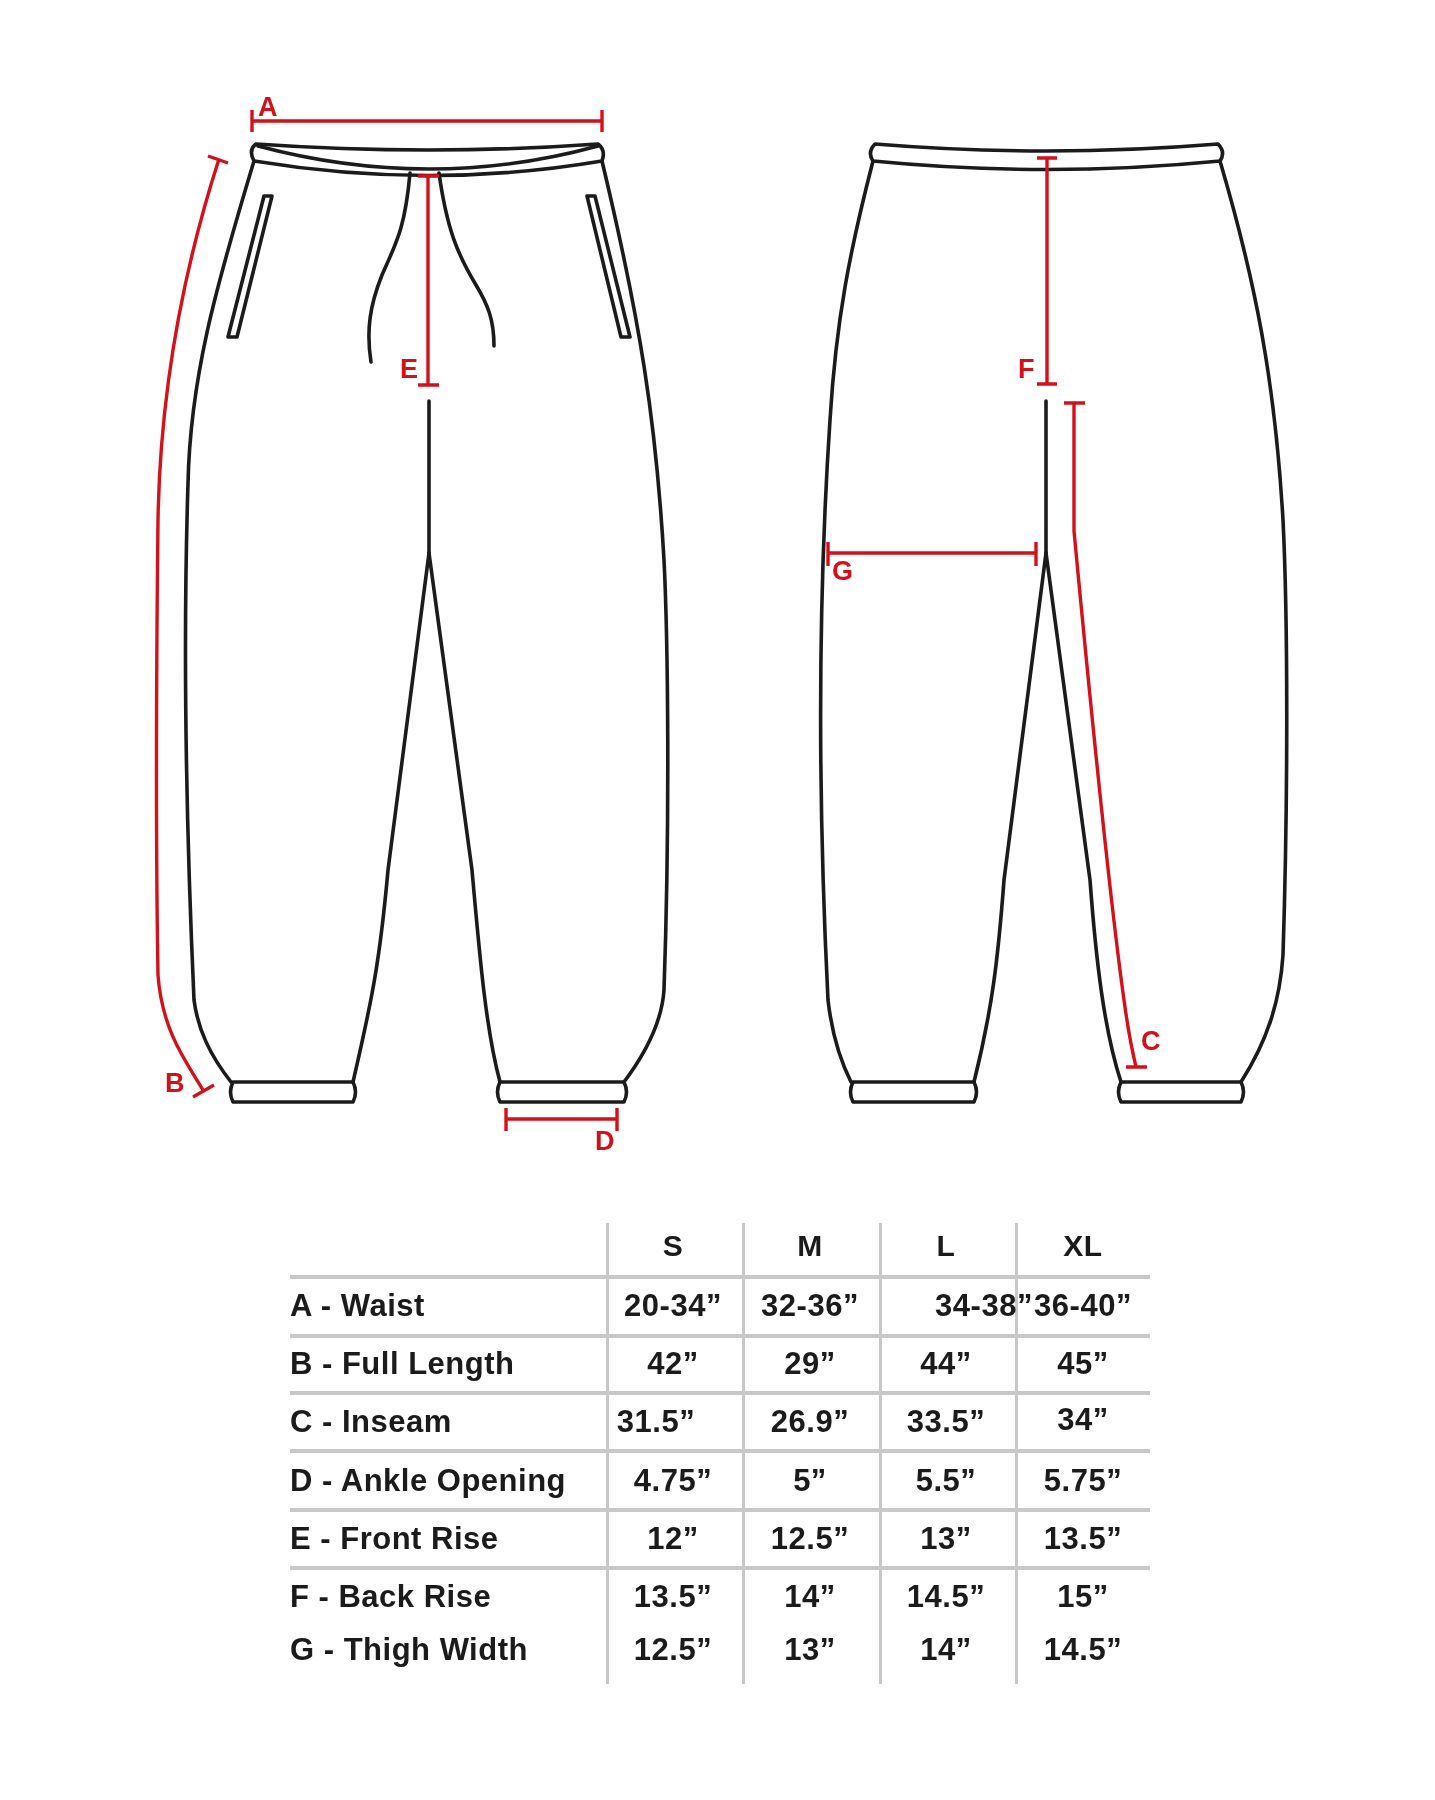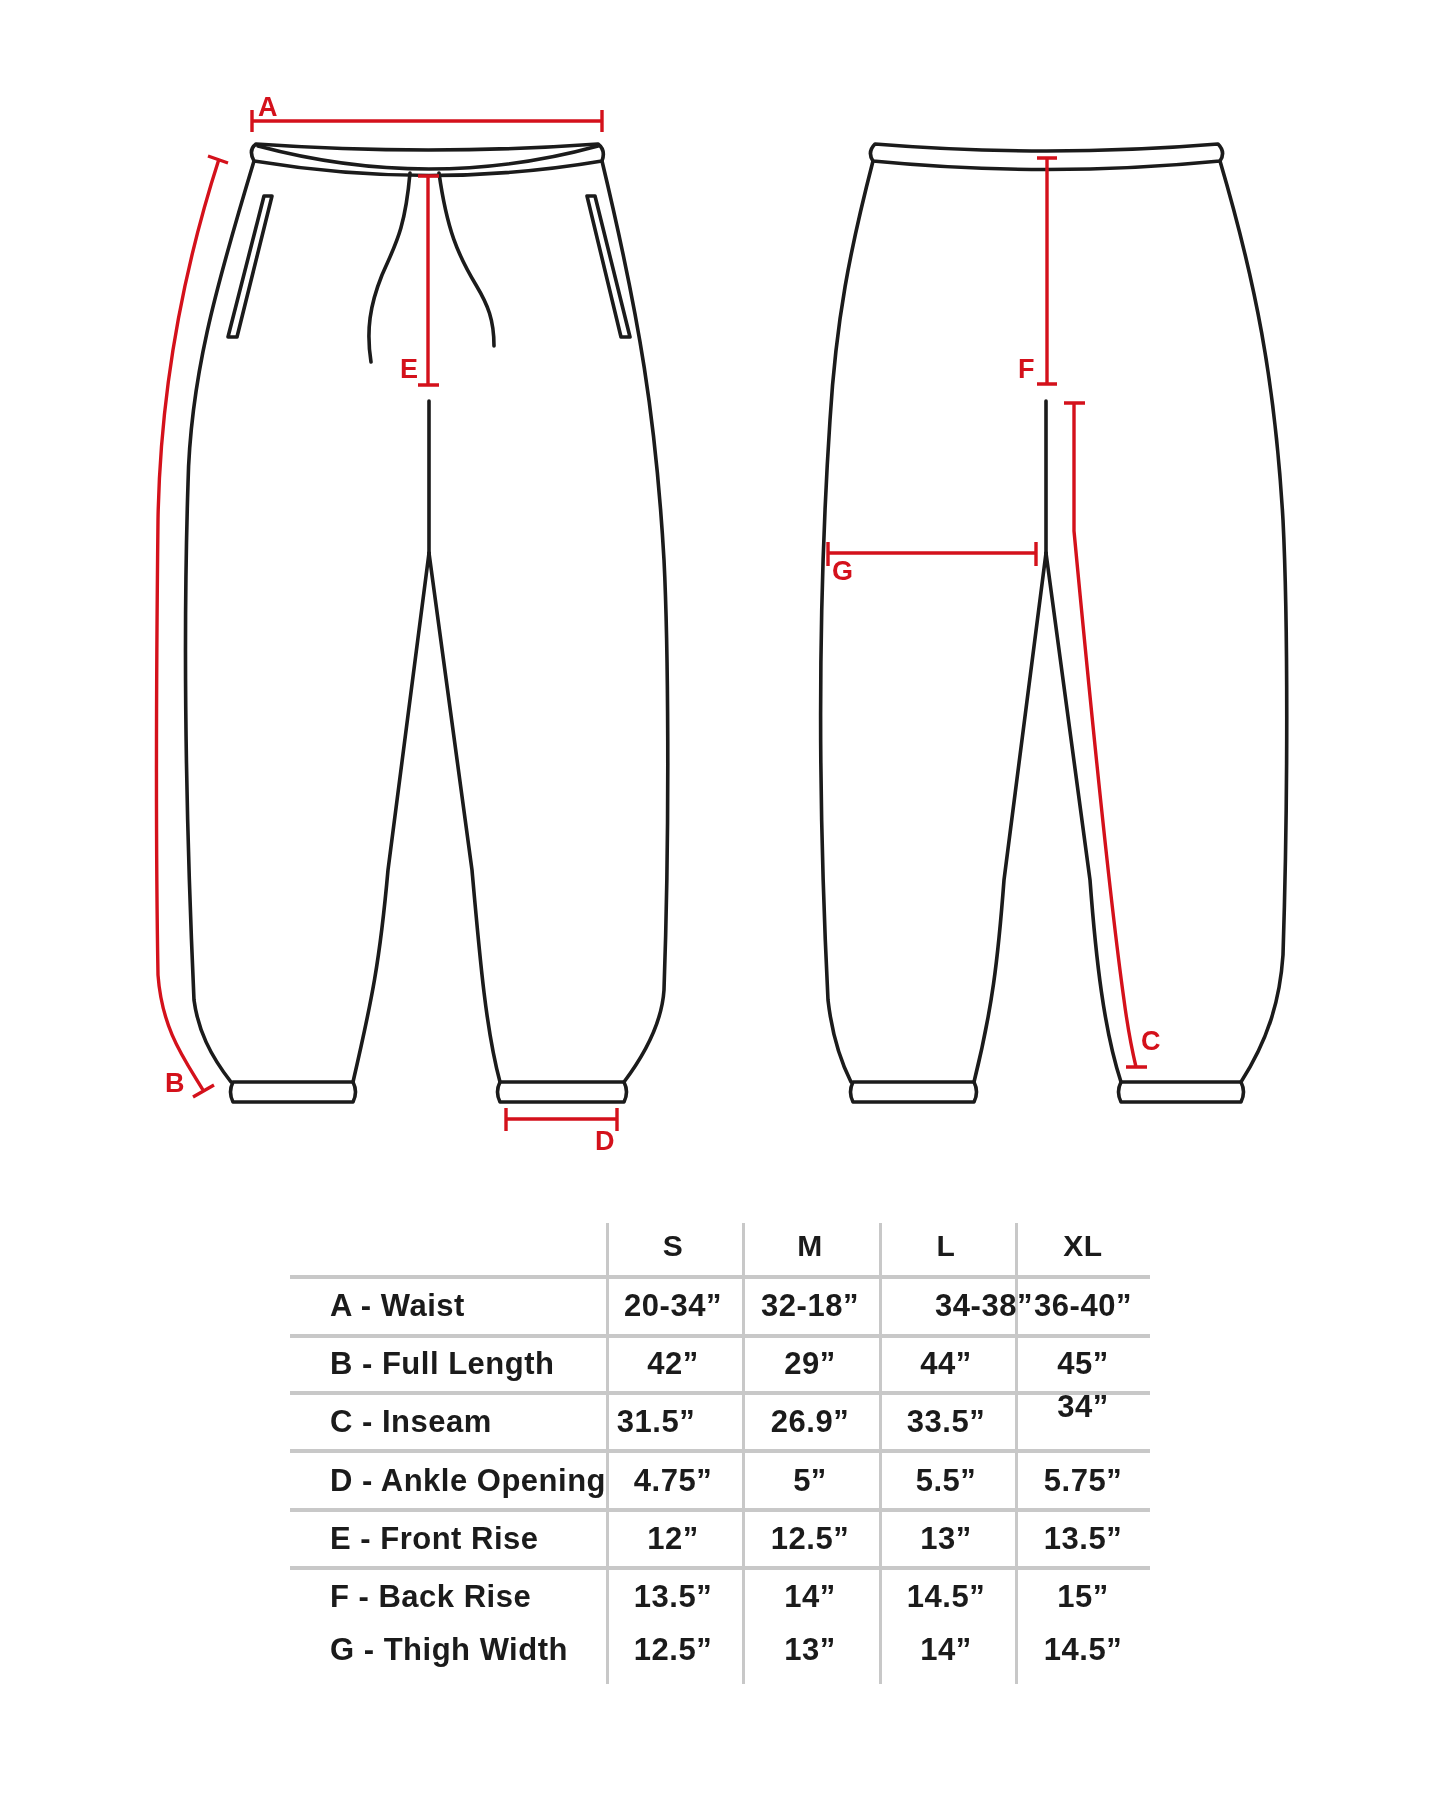--- a/index.html
+++ b/index.html
@@ -5,21 +5,21 @@
     html, body { margin: 0; padding: 0; background: #ffffff; }
     body { width: 1435px; height: 1800px; position: relative; overflow: hidden;
            font-family: "Liberation Sans", "DejaVu Sans", sans-serif; }
     #diagram { position: absolute; left: 0; top: 0; width: 1435px; height: 1160px; }
     .ol { fill: none; stroke: #1b1b1b; stroke-width: 3.6; stroke-linejoin: round; stroke-linecap: round; }
     .ms { fill: none; stroke: #d4111b; stroke-width: 3.4; stroke-linecap: butt; }
     .ml { fill: #d4111b; font-family: "Liberation Sans", sans-serif; font-weight: 700; font-size: 27px; }
     #size-table { position: absolute; left: 290px; top: 1223px; width: 860px; height: 461px; }
     .hline { position: absolute; left: 0; width: 860px; height: 4px; background: #c8c8c8; }
     .vline { position: absolute; top: 0; width: 3px; height: 461px; background: #c8c8c8; }
-    .cell { position: absolute; font-size: 31px; color: #1b1b1b; line-height: 36px; white-space: nowrap; letter-spacing: 0.5px; margin-left: 40px; }
+    .cell { position: absolute; font-size: 31px; color: #1b1b1b; line-height: 36px; white-space: nowrap; letter-spacing: 0.5px; }
     .hdr { font-weight: 700; font-size: 30px; text-align: center; width: 136px; margin-left: -68px; }
     .lbl { left: 0; font-weight: 700; }
     .val { font-weight: 700; text-align: center; width: 136px; margin-left: -68px; }
   </style>
 </head>
 <body>
 
 <svg id="diagram" viewBox="0 0 1435 1160" xmlns="http://www.w3.org/2000/svg">
 
   <g>
@@ -107,39 +107,39 @@
   <div>
     <div class="cell hdr" style="left:383px;top:5px">S</div>
     <div class="cell hdr" style="left:520px;top:5px">M</div>
     <div class="cell hdr" style="left:656px;top:5px">L</div>
     <div class="cell hdr" style="left:793px;top:5px">XL</div>
   </div>
 
   <div>
     <div class="cell lbl" style="top:65px">A - Waist</div>
     <div class="cell val" style="left:383px;top:65px">20-34”</div>
-    <div class="cell val" style="left:520px;top:65px">32-18”</div>
+    <div class="cell val" style="left:520px;top:65px">32-36”</div>
     <div class="cell val" style="left:694px;top:65px">34-38”</div>
     <div class="cell val" style="left:793px;top:65px">36-40”</div>
   </div>
 
   <div>
     <div class="cell lbl" style="top:123px">B - Full Length</div>
     <div class="cell val" style="left:383px;top:123px">42”</div>
     <div class="cell val" style="left:520px;top:123px">29”</div>
     <div class="cell val" style="left:656px;top:123px">44”</div>
     <div class="cell val" style="left:793px;top:123px">45”</div>
   </div>
 
   <div>
     <div class="cell lbl" style="top:181px">C - Inseam</div>
     <div class="cell val" style="left:366px;top:181px">31.5”</div>
     <div class="cell val" style="left:520px;top:181px">26.9”</div>
     <div class="cell val" style="left:656px;top:181px">33.5”</div>
-    <div class="cell val" style="left:793px;top:166px">34”</div>
+    <div class="cell val" style="left:793px;top:179px">34”</div>
   </div>
 
   <div>
     <div class="cell lbl" style="top:240px">D - Ankle Opening</div>
     <div class="cell val" style="left:383px;top:240px">4.75”</div>
     <div class="cell val" style="left:520px;top:240px">5”</div>
     <div class="cell val" style="left:656px;top:240px">5.5”</div>
     <div class="cell val" style="left:793px;top:240px">5.75”</div>
   </div>
 

